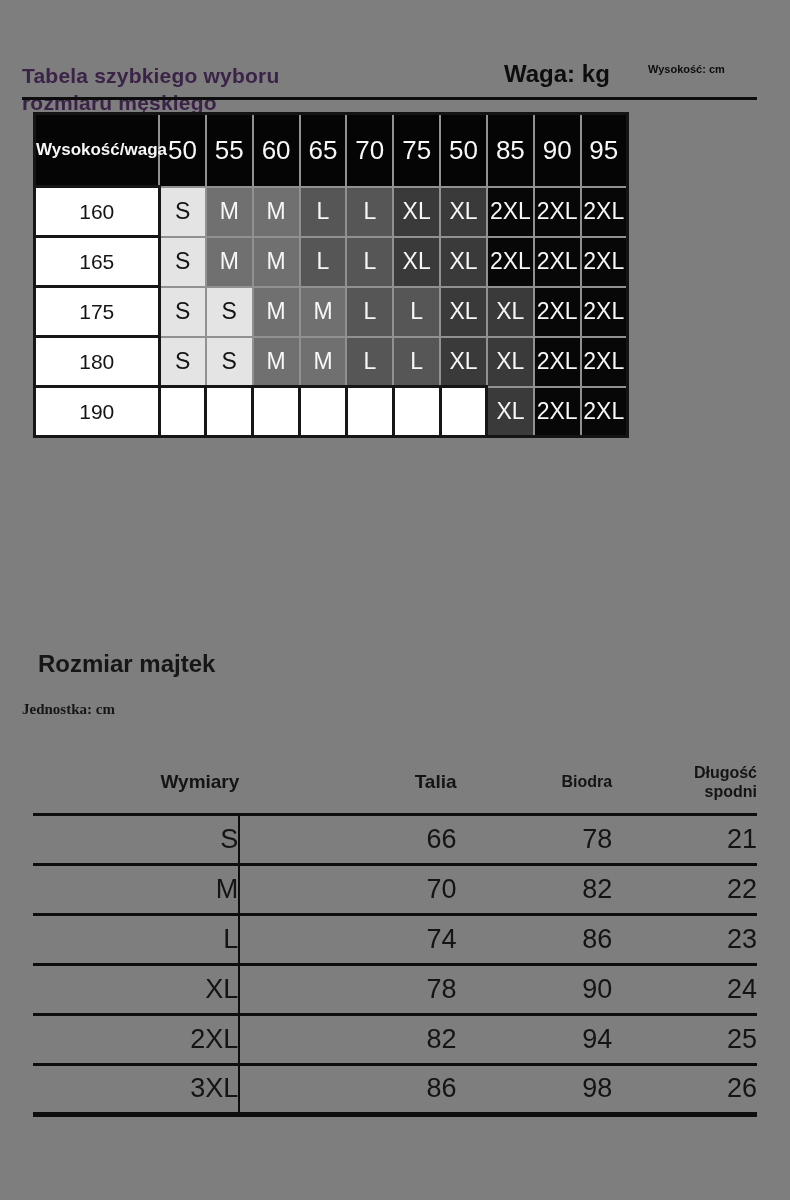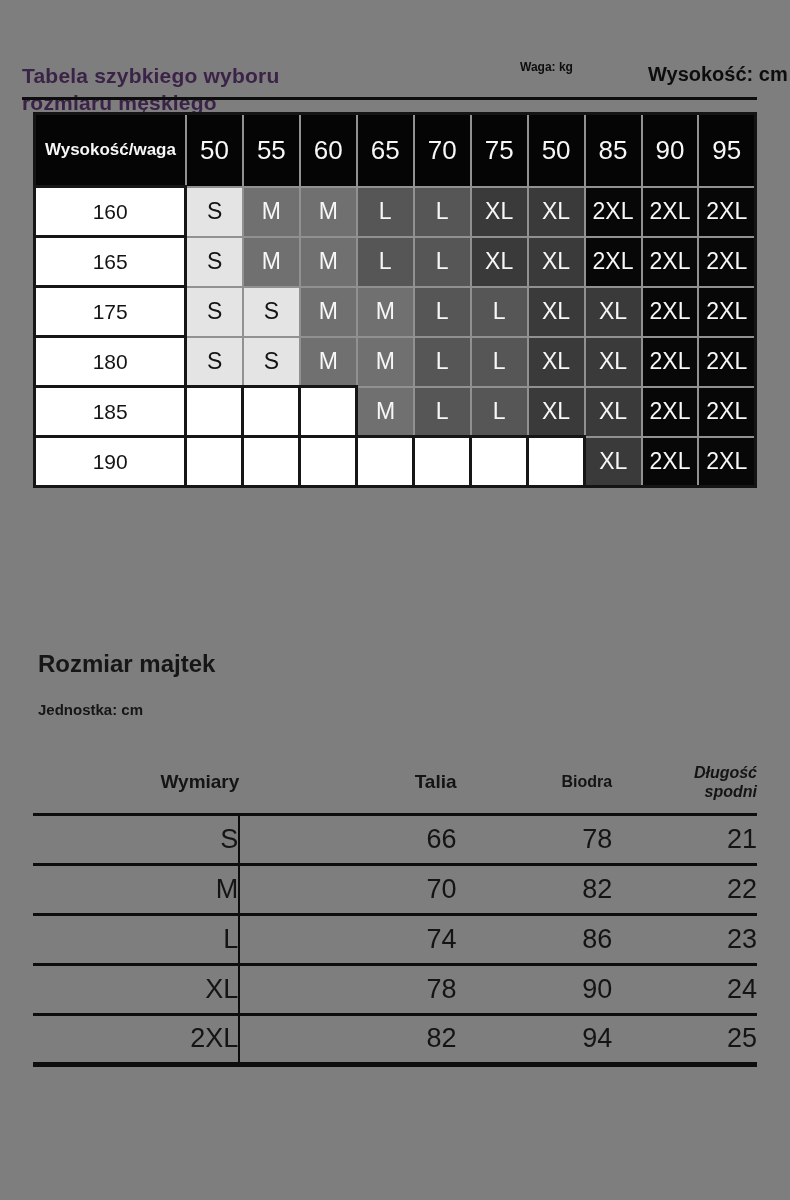--- a/index.html
+++ b/index.html
@@ -29,36 +29,36 @@
 
   
   .page-title {
     position: absolute; left: 22px; top: 32px;
     font-size: 21px; font-weight: bold; line-height: 1.28;
     color: var(--title);
     letter-spacing: 0.2px;
     margin-top: 31px;
   }
   .unit-weight {
-    position: absolute; left: 520px; top: 60px;
-    font-size: 12px; font-weight: bold; color: var(--line-black);
+    position: absolute; left: 504px; top: 60px;
+    font-size: 24px; font-weight: bold; color: var(--line-black);
   }
   .unit-height {
     position: absolute; left: 648px; top: 63px;
-    font-size: 20px; font-weight: bold; color: var(--line-black);
+    font-size: 11px; font-weight: bold; color: var(--line-black);
   }
   .top-rule {
     position: absolute; left: 22px; top: 97px;
     width: 735px; height: 3px; background: var(--line-black);
   }
 
   
   .size-grid {
     position: absolute; left: 33px; top: 112px;
-    width: 724px;
+    width: 596px;
     border-collapse: collapse;
     table-layout: fixed;
     border: 3px solid #141414;
   }
   .size-grid th, .size-grid td {
     text-align: center; vertical-align: middle;
     border: 2px solid var(--grid-line);
   }
   .size-grid thead th {
     background: var(--header-bg);
@@ -84,42 +84,42 @@
   .size-grid td.size-l  { background: var(--size-l-bg);  color: var(--text-light); }
   .size-grid td.size-xl { background: var(--size-xl-bg); color: var(--text-light); }
   .size-grid td.size-2xl{ background: var(--size-2xl-bg);color: var(--text-light); }
 
   
   .section-title {
     position: absolute; left: 38px; top: 650px;
     font-size: 24px; font-weight: bold; color: #161616;
   }
   .unit-label {
-    position: absolute; left: 38px; top: 701px;
-    font-size: 15px; font-weight: bold; color: #161616;
+    position: absolute; left: 22px; top: 701px;
+    font-size: 15px; font-weight: bold; color: #161616; font-family: Liberation Serif, serif;
   }
 
   
   .pants-table {
     position: absolute; left: 33px; top: 752px;
     width: 724px;
     border-collapse: collapse;
     table-layout: fixed;
     color: var(--text-dark);
   }
   .pants-table th, .pants-table td { text-align: right; vertical-align: middle; }
   .pants-table col.c1 { width: 28.5%; }
   .pants-table col.c2 { width: 30%; }
   .pants-table col.c3 { width: 21.5%; }
   .pants-table col.c4 { width: 20%; }
   .pants-table thead tr { border-bottom: 3px solid var(--line-black); }
   .pants-table thead th { height: 62px; font-size: 19px; font-weight: bold; }
   .pants-table thead th:nth-child(3),
   .pants-table thead th:nth-child(4) { font-size: 16px; }
-  .pants-table thead th .wrap-narrow { display: inline-block; max-width: 74px; line-height: 1.2; font-style: italic; }
+  .pants-table thead th .wrap-narrow { display: inline-block; max-width: 74px; line-height: 1.2; }
   .pants-table tbody tr { border-bottom: 3px solid var(--line-black); }
   .pants-table tbody tr:last-child { border-bottom: 5px solid var(--line-black); }
   .pants-table tbody td { height: 50px; font-size: 27px; }
   .pants-table tbody td:first-child {
     font-size: 27px;
     border-right: 2px solid var(--line-black);
   }
 </style>
 </head>
 <body>
@@ -197,33 +197,20 @@
         <td class="size-m">M</td>
         <td class="size-m">M</td>
         <td class="size-l">L</td>
         <td class="size-l">L</td>
         <td class="size-xl">XL</td>
         <td class="size-xl">XL</td>
         <td class="size-2xl">2XL</td>
         <td class="size-2xl">2XL</td>
       </tr>
       <tr>
-        <td class="height-col">185</td>
-        <td class="size-empty"></td>
-        <td class="size-empty"></td>
-        <td class="size-empty"></td>
-        <td class="size-m">M</td>
-        <td class="size-l">L</td>
-        <td class="size-l">L</td>
-        <td class="size-xl">XL</td>
-        <td class="size-xl">XL</td>
-        <td class="size-2xl">2XL</td>
-        <td class="size-2xl">2XL</td>
-      </tr>
-      <tr>
         <td class="height-col">190</td>
         <td class="size-empty"></td>
         <td class="size-empty"></td>
         <td class="size-empty"></td>
         <td class="size-empty"></td>
         <td class="size-empty"></td>
         <td class="size-empty"></td>
         <td class="size-empty"></td>
         <td class="size-xl">XL</td>
         <td class="size-2xl">2XL</td>
@@ -275,15 +262,21 @@
           <td>78</td>
           <td>90</td>
           <td>24</td>
         </tr>
         <tr>
           <td>2XL</td>
           <td>82</td>
           <td>94</td>
           <td>25</td>
         </tr>
+        <tr>
+          <td>3XL</td>
+          <td>86</td>
+          <td>98</td>
+          <td>26</td>
+        </tr>
       </tbody>
   </table>
 </section>
 
 </body></html>

